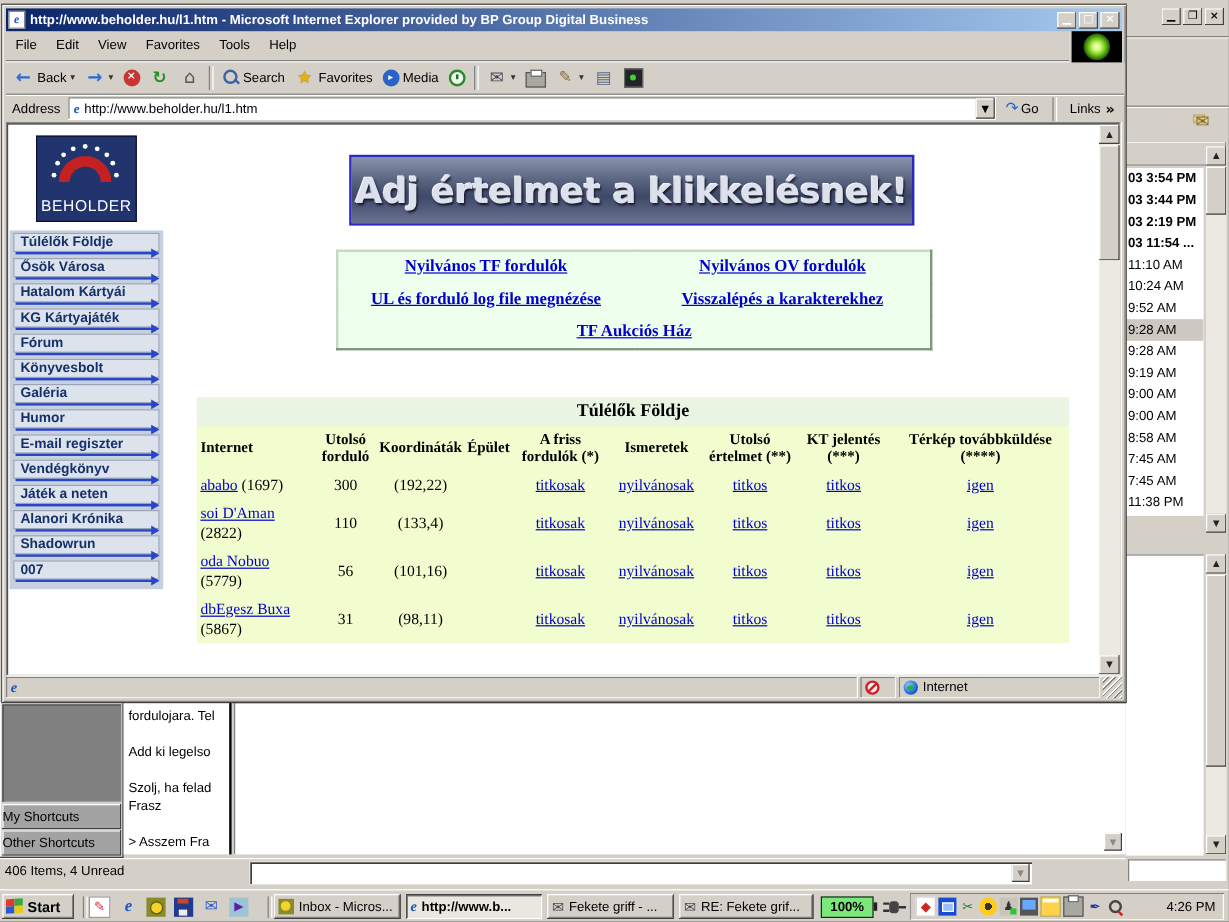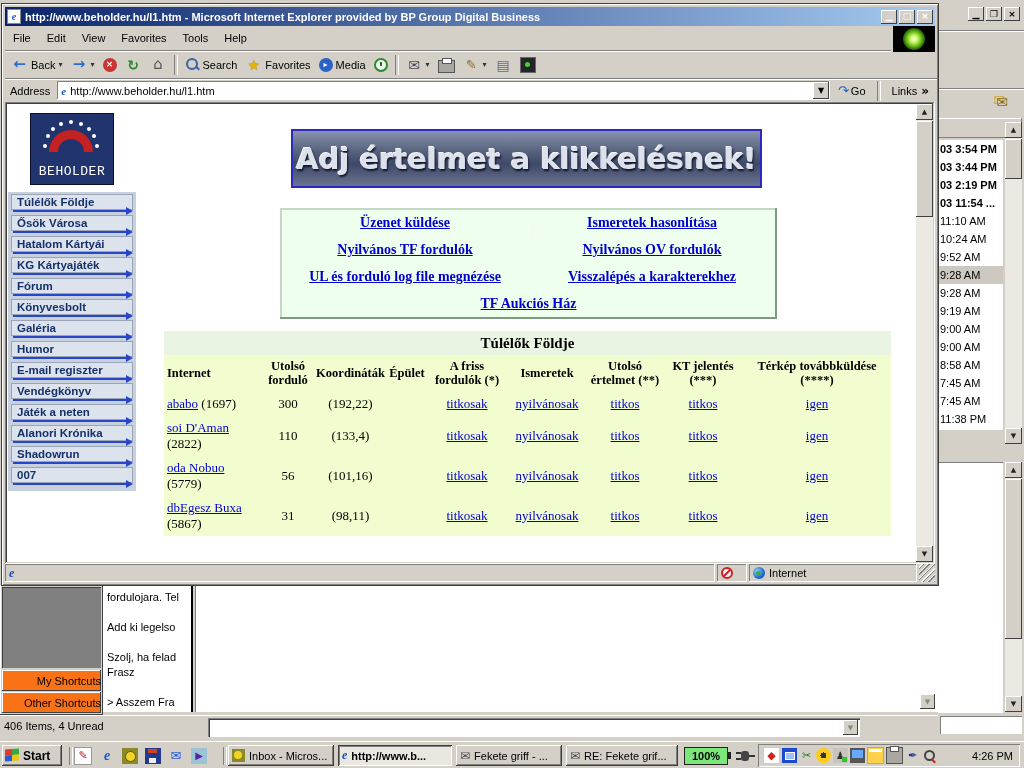--- a/index.html
+++ b/index.html
@@ -72,21 +72,21 @@
   .sb-btn{position:absolute;left:0;width:17px;height:16px;background:#d4d0c8;box-shadow:inset -1px -1px 0 #404040,inset 1px 1px 0 #fff;
           display:flex;align-items:center;justify-content:center;font-family:"DejaVu Sans",sans-serif;font-size:7px;color:#222;}
   .sb-thumb{position:absolute;left:0;width:17px;background:#d4d0c8;box-shadow:inset -1px -1px 0 #404040,inset 1px 1px 0 #fff;}
 
   
   .b-logo{position:absolute;left:23px;top:9px;width:82px;height:70px;background:#22346e;border:1px solid #0a1030;}
   .b-arch{position:absolute;left:18px;top:16px;width:44px;height:22px;border:9px solid #c42222;border-bottom:none;
           border-radius:44px 44px 0 0;box-sizing:border-box;}
   .b-dot{position:absolute;left:12px;top:30px;width:4px;height:4px;border-radius:50%;background:#fff;
          box-shadow:3px -10px 0 #fff,8px -17px 0 #fff,16px -22px 0 #fff,26px -24px 0 #fff,36px -22px 0 #fff,44px -17px 0 #fff,49px -10px 0 #fff,52px 0 0 #fff;}
-  .b-text{position:absolute;bottom:5px;width:100%;text-align:center;color:#fff;font-family:Liberation Mono, monospace;
+  .b-text{position:absolute;bottom:5px;width:100%;text-align:center;color:#fff;font-family:Liberation Sans, sans-serif;
           font-size:13px;letter-spacing:0.5px;}
   .banner{position:absolute;left:284px;top:25px;width:471px;height:59px;border:2px solid #2a2ac0;box-sizing:border-box;
           background:linear-gradient(180deg,#8a93ad 0%,#59647f 35%,#3e4868 60%,#6a7490 100%);
           display:flex;align-items:center;justify-content:center;}
   .banner-text{font-family:"DejaVu Sans",sans-serif;font-weight:bold;font-size:29px;color:#dde1ec;
                text-shadow:1px 2px 2px #12162a,-1px -1px 0 #f6f8fc;}
   .side-panel{position:absolute;left:1px;top:88px;width:128px;height:299px;background:#c7d1de;padding:2px 0 0 0;box-sizing:border-box;}
   .side-item{position:relative;height:20px;margin:0 2px 1px 2px;}
   .side-btnface{position:absolute;left:1px;right:1px;top:0;height:16px;background:#dde3ec;border:1px solid #9aa6b8;
                 color:#16306a;font-weight:bold;font-size:11.5px;line-height:14px;padding-left:5px;box-sizing:border-box;
@@ -129,22 +129,22 @@
   .ol-time.selected{background:#cdc9c1;}
   .ol-scroll1{position:absolute;right:2px;top:122px;width:17px;height:322px;background:#ece9e2;}
   .ol-midwhite{position:absolute;left:0;top:462px;width:65px;height:250px;background:#fff;border-top:1px solid #808080;}
   .ol-scroll2{position:absolute;right:2px;top:462px;width:17px;height:250px;background:#ece9e2;}
   .ol-botfield{position:absolute;left:2px;right:2px;top:716px;height:18px;background:#fff;box-shadow:inset 1px 1px 0 #808080,inset -1px -1px 0 #fff;}
 
   
   .ol-bottom{position:absolute;left:0;top:585px;width:938px;height:156px;background:#d4d0c8;}
   .ol-shortcutbar{position:absolute;left:0;top:0;width:103px;height:130px;background:#d4d0c8;box-shadow:inset -1px -1px 0 #404040,inset 1px 1px 0 #fff;}
   .ol-shadearea{position:absolute;left:2px;top:2px;right:2px;height:81px;background:#808080;box-shadow:inset 1px 1px 0 #404040;}
-  .ol-scbtn{position:absolute;left:2px;right:2px;height:21px;background:#f97316;box-shadow:inset -1px -1px 0 #404040,inset 1px 1px 0 #fff;
-            display:flex;align-items:center;justify-content:flex-end;font-size:11px;}
+  .ol-scbtn{position:absolute;left:2px;right:2px;height:21px;background:#a3a3a3;box-shadow:inset -1px -1px 0 #404040,inset 1px 1px 0 #fff;
+            display:flex;align-items:center;justify-content:flex-start;font-size:11px;}
   .ol-preview{position:absolute;left:103px;top:0;width:90px;height:127px;background:#fff;border-right:2px solid #000;
               padding:5px 0 0 4px;box-sizing:border-box;overflow:hidden;}
   .ol-pline{min-height:15px;line-height:15px;white-space:nowrap;}
   .ol-reading{position:absolute;left:195px;top:0;width:743px;height:127px;background:#fff;box-shadow:inset 1px 1px 0 #808080;}
   .ol-read-dd{position:absolute;right:3px;bottom:3px;width:15px;height:15px;background:#d4d0c8;box-shadow:inset -1px -1px 0 #404040,inset 1px 1px 0 #fff;
               display:flex;align-items:center;justify-content:center;font-family:"DejaVu Sans",sans-serif;font-size:7px;color:#888;}
   .ol-statusrow{position:absolute;left:0;top:130px;width:938px;height:26px;border-top:1px solid #fff;}
   .ol-statustext{position:absolute;left:4px;top:4px;font-size:11px;}
   .ol-input{position:absolute;left:208px;top:2px;width:652px;height:19px;background:#fff;box-shadow:inset 1px 1px 0 #808080,inset 2px 2px 0 #404040;}
   .ol-input-dd{position:absolute;right:2px;top:2px;width:15px;height:15px;background:#d4d0c8;box-shadow:inset -1px -1px 0 #404040,inset 1px 1px 0 #fff;
@@ -453,24 +453,20 @@
             </div>
 
             <div class="side-item">
               <span class="side-btnface">007</span>
               <span class="side-arrow"></span>
             </div>
           </div>
 
         <table class="qlinks">
           <tbody>
-              <tr>
-            <td><a class="blu">Üzenet küldése</a></td>
-            <td><a class="blu">Ismeretek hasonlítása</a></td>
-          </tr>
           <tr>
             <td><a class="blu">Nyilvános TF fordulók</a></td>
             <td><a class="blu">Nyilvános OV fordulók</a></td>
           </tr>
           <tr>
             <td><a class="blu">UL és forduló log file megnézése</a></td>
             <td><a class="blu">Visszalépés a karakterekhez</a></td>
           </tr>
           <tr>
             <td colspan="2"><a class="blu">TF Aukciós Ház</a></td>

